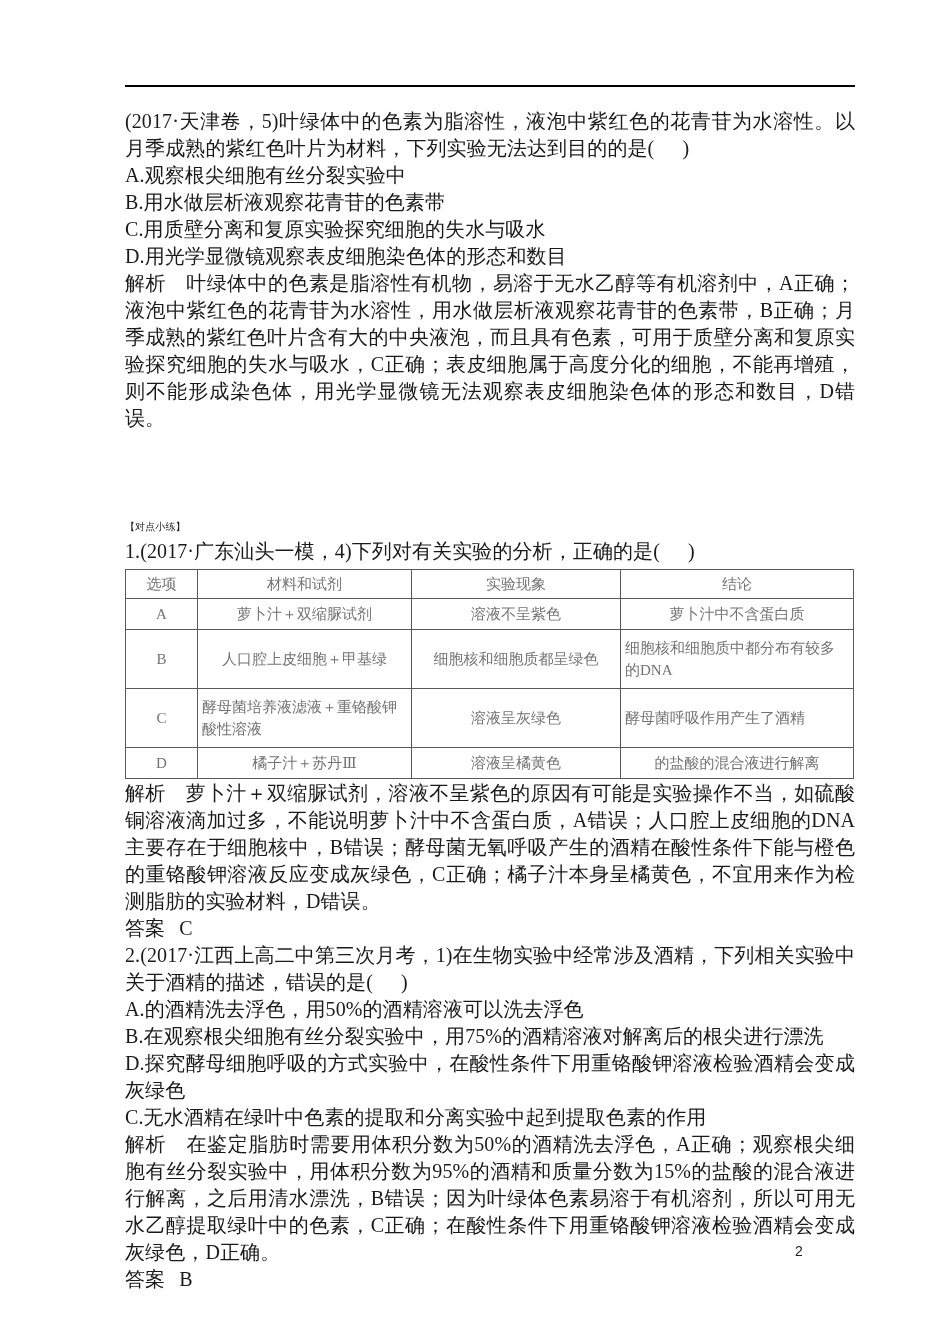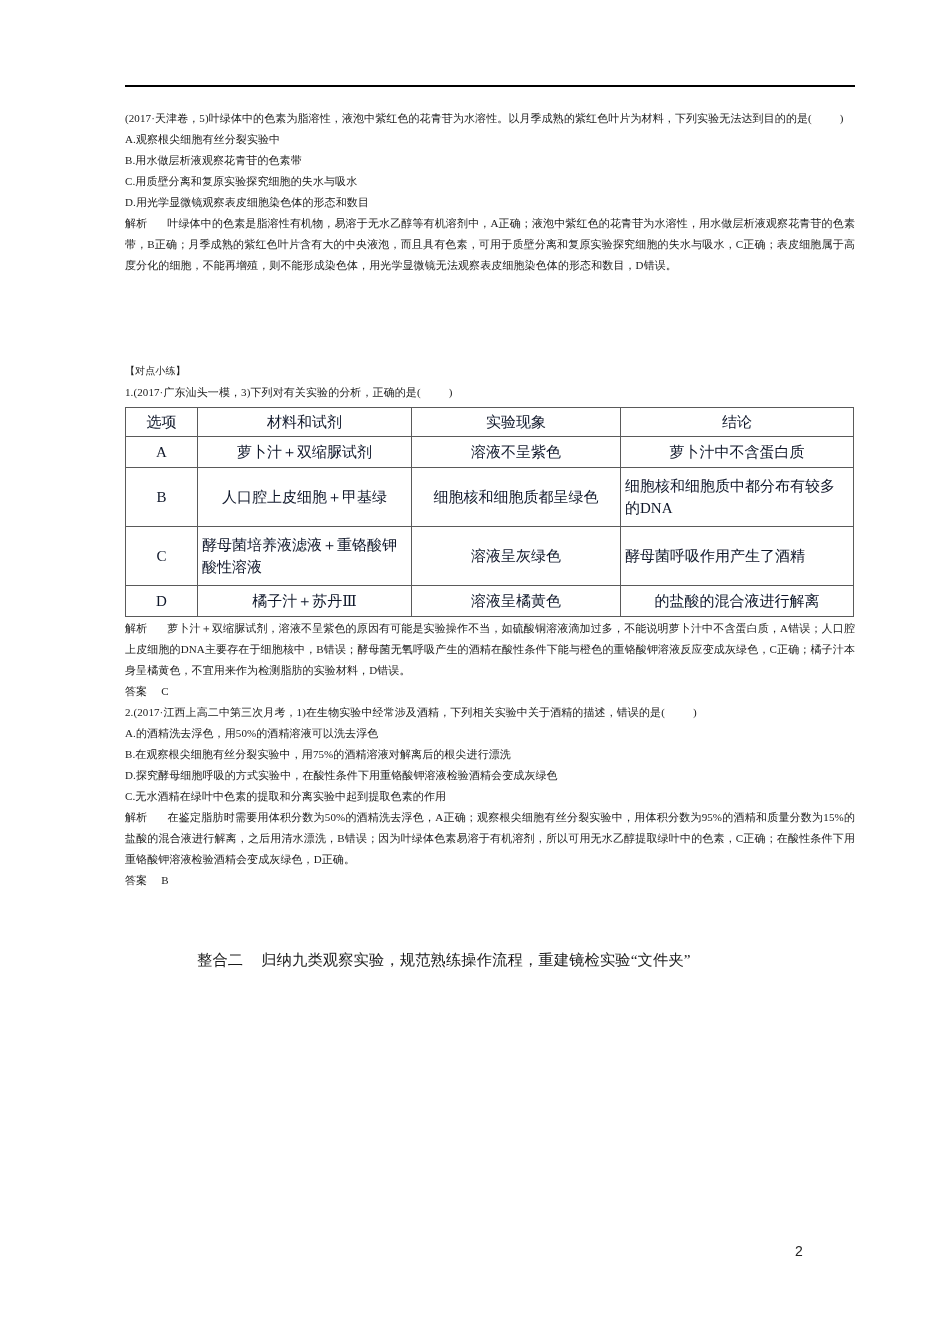--- a/index.html
+++ b/index.html
@@ -31,22 +31,22 @@
     border-top: 2px solid #000;
   }
   .content {
     position: absolute;
     left: 125px;
     top: 108px;
     width: 730px;
   }
   p {
     margin: 0;
-    font-size: 11px;
-    line-height: 21px;
+    font-size: 20px;
+    line-height: 27px;
     text-align: justify;
     text-justify: inter-ideograph;
     letter-spacing: 0.1px;
   }
   .gap-tag { display: inline-block; width: 28px; }
   .ans-gap { display: inline-block; width: 14px; }
   .solve-gap { display: inline-block; width: 20px; }
 
   .spacer-lg { height: 84px; }
 
@@ -63,21 +63,21 @@
     margin: 4px 0 1px 0;
     table-layout: fixed;
   }
   table.qtable td {
     border: 1px solid #5a5a5a;
     font-size: 15px;
     line-height: 22px;
     padding: 1px 4px;
     vertical-align: middle;
     text-align: center;
-    color: #0f172a;
+    color: #737373;
   }
   table.qtable td.left {
     text-align: left;
   }
   col.c1 { width: 72px; }
   col.c2 { width: 214px; }
   col.c3 { width: 209px; }
   col.c4 { width: 233px; }
 
   .row-h1 td { height: 26px; }
@@ -120,21 +120,21 @@
 
       <p><span>解析</span><span class="solve-gap"></span><span>叶绿体中的色素是脂溶性有机物，易溶于无水乙醇等有机溶剂中，A正确；液泡中紫红色的花青苷为水溶性，用水做层析液观察花青苷的色素带，B正确；月季成熟的紫红色叶片含有大的中央液泡，而且具有色素，可用于质壁分离和复原实验探究细胞的失水与吸水，C正确；表皮细胞属于高度分化的细胞，不能再增殖，则不能形成染色体，用光学显微镜无法观察表皮细胞染色体的形态和数目，D错误。</span></p>
 
     </div>
 
     <div class="spacer-lg"></div>
 
     <p class="section-title">【对点小练】</p>
 
     <div>
-      <p><span>1.(2017·广东汕头一模，3)下列对有关实验的分析，正确的是(</span><span class="gap-tag"></span><span>)</span></p>
+      <p><span>1.(2017·广东汕头一模，4)下列对有关实验的分析，正确的是(</span><span class="gap-tag"></span><span>)</span></p>
 
       <table class="qtable">
         <colgroup>
             <col class="c1">
             <col class="c2">
             <col class="c3">
             <col class="c4">
           </colgroup>
         <tbody>
           <tr class="row-h1">

